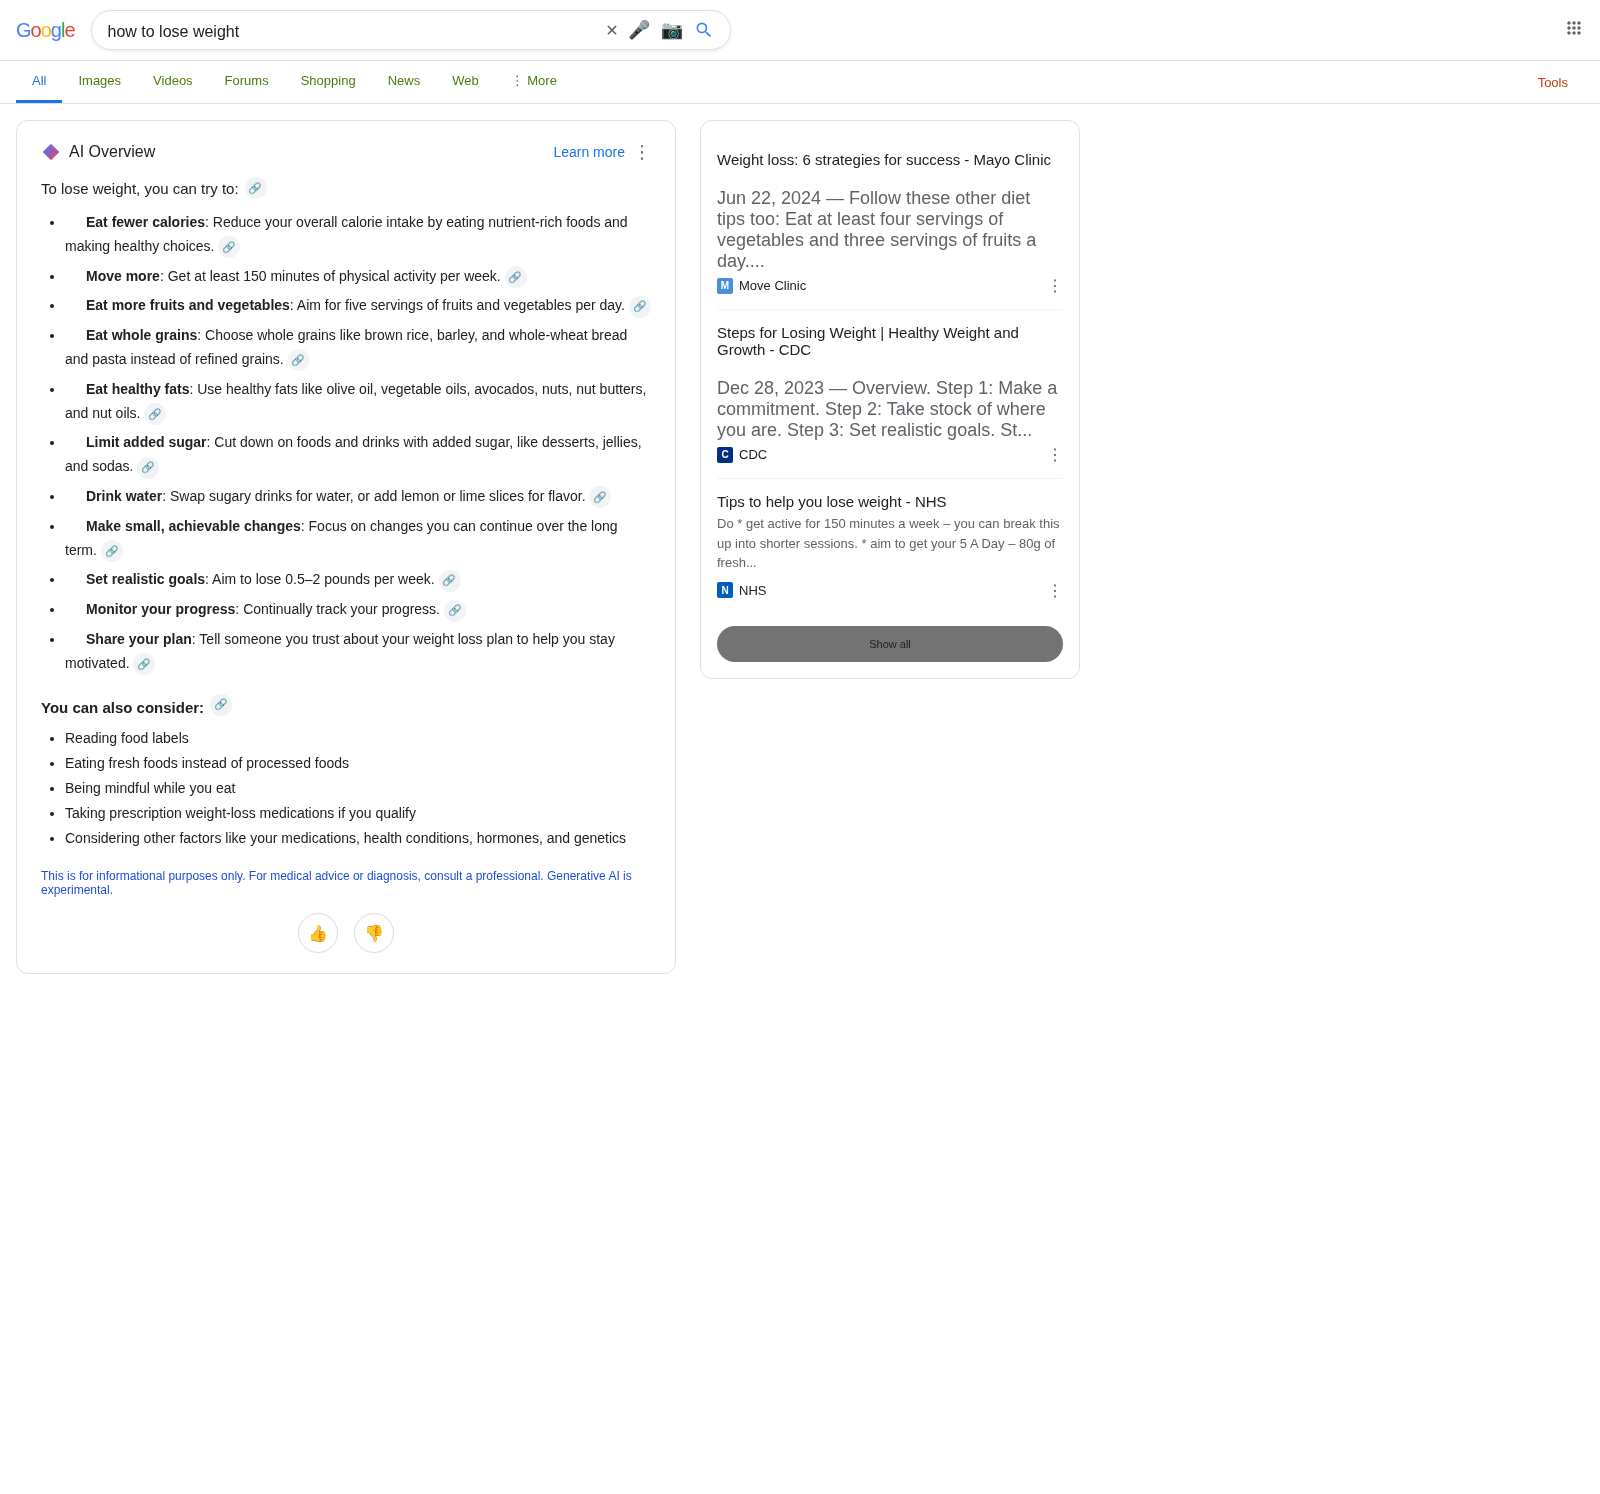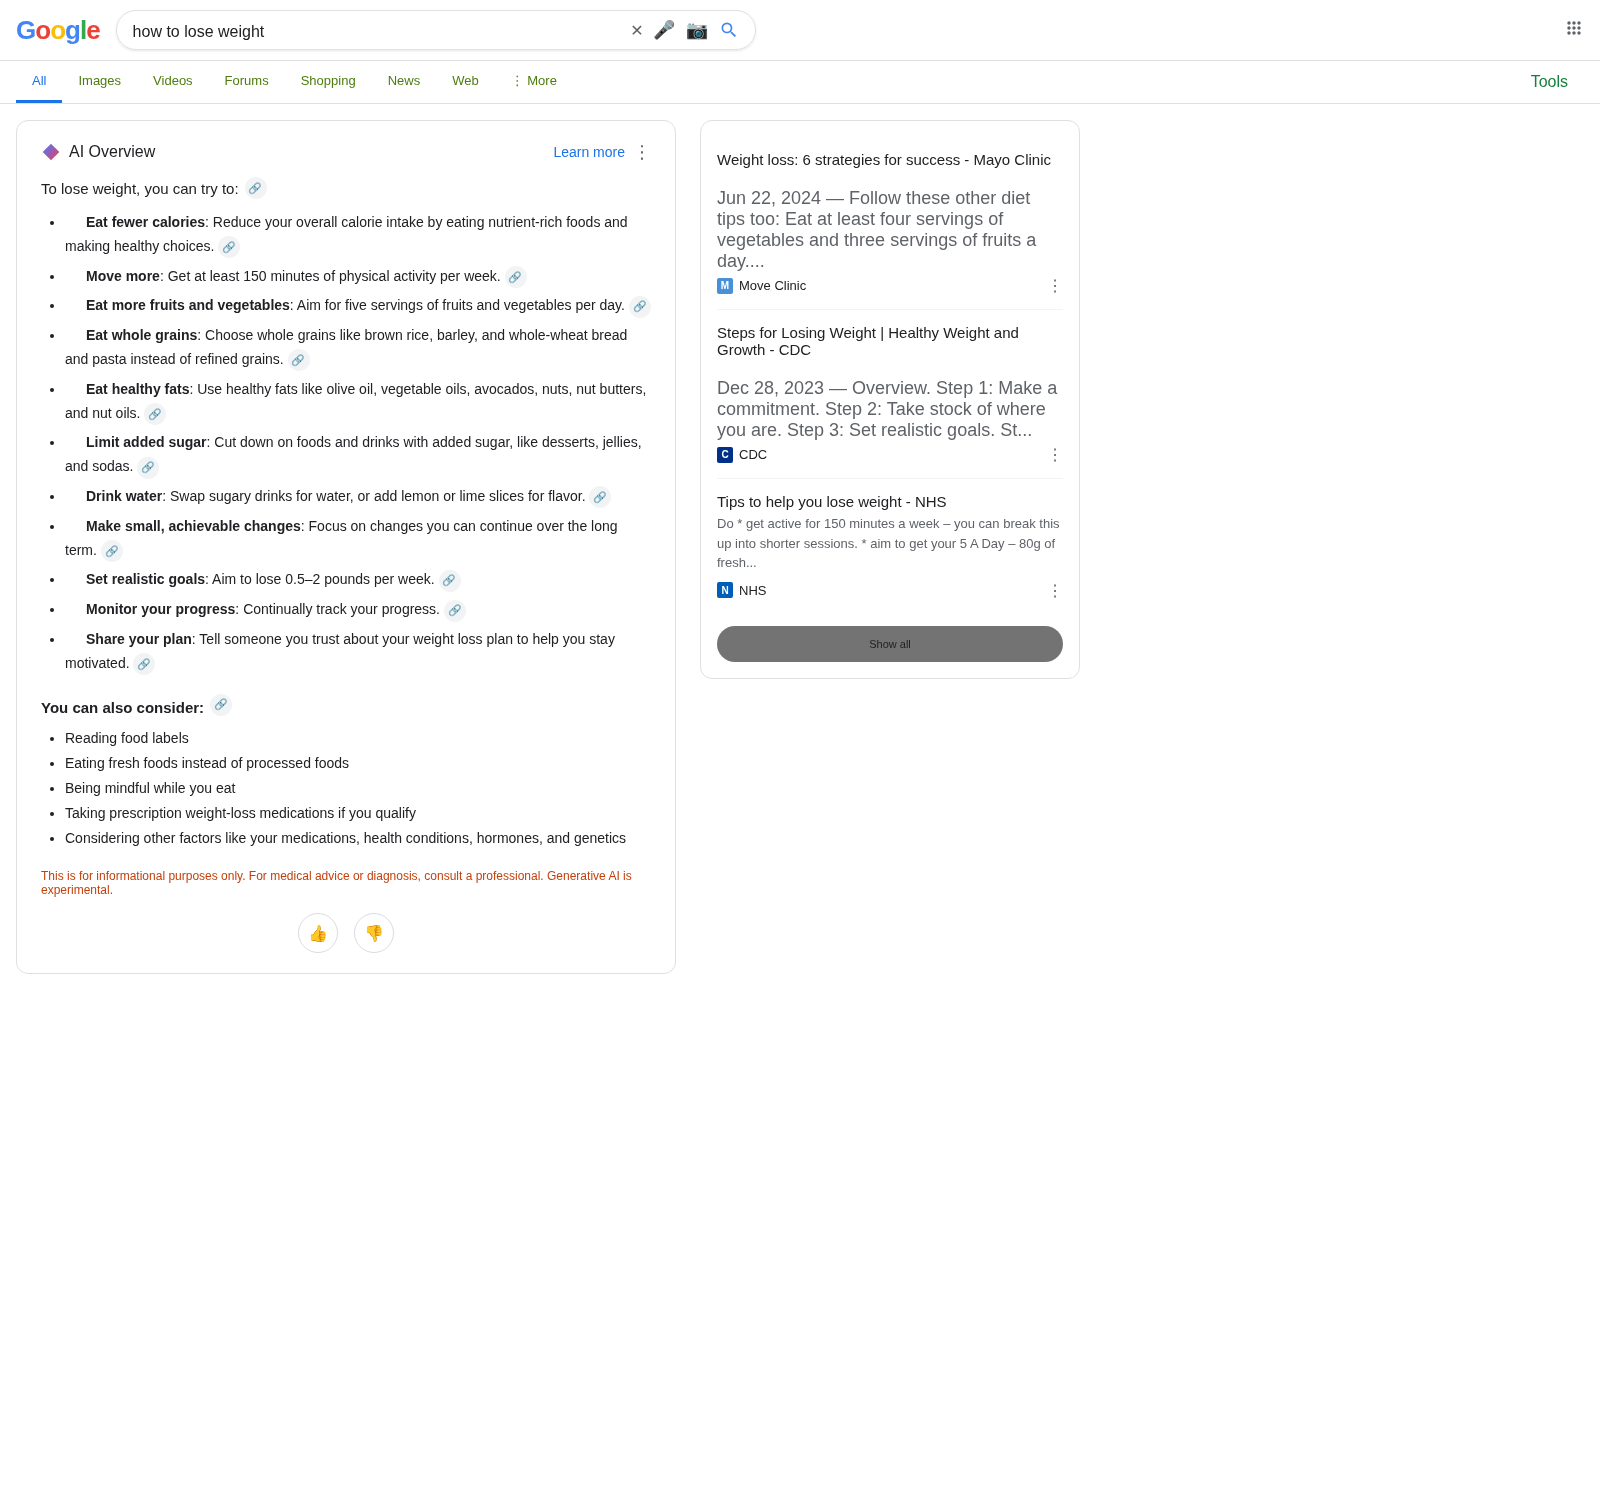--- a/index.html
+++ b/index.html
@@ -12,22 +12,22 @@
 
     
     .header {
       display: flex;
       align-items: center;
       padding: 10px 16px;
       border-bottom: 1px solid #e0e0e0;
       gap: 16px;
     }
     .google-logo {
-      font-size: 26px;
-      font-weight: bold;
+      font-size: 20px;
+      font-weight: normal;
       letter-spacing: -1px;
       flex-shrink: 0;
     }
     .google-logo .g-blue { color: #4285F4; }
     .google-logo .g-red { color: #EA4335; }
     .google-logo .g-yellow { color: #FBBC05; }
     .google-logo .g-green { color: #34A853; }
 
     .search-bar-container {
       display: flex;
@@ -87,22 +87,22 @@
       white-space: nowrap;
     }
     .nav-tab.active {
       color: #1a73e8;
       border-bottom: 3px solid #1a73e8;
       font-weight: 500;
     }
     .nav-tools {
       margin-left: auto;
       padding: 12px 16px;
-      font-size: 16px;
-      color: #15803d;
+      font-size: 13px;
+      color: #c2410c;
       cursor: pointer;
     }
 
     
     .content-area {
       display: flex;
       padding: 16px 16px 16px 16px;
       gap: 24px;
       max-width: 1140px;
     }
@@ -207,21 +207,21 @@
       padding-left: 24px;
       line-height: 1.8;
     }
     .also-list li {
       font-size: 14px;
     }
 
     .ai-disclaimer {
       margin-top: 18px;
       font-size: 12px;
-      color: #c2410c;
+      color: #1d4ed8;
     }
 
     .ai-feedback {
       display: flex;
       justify-content: center;
       gap: 16px;
       margin-top: 16px;
     }
     .feedback-btn {
       width: 40px;

